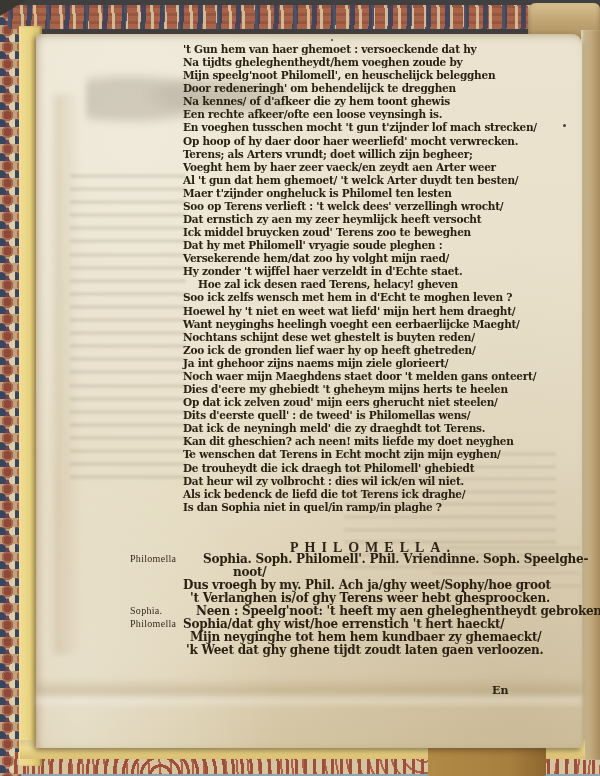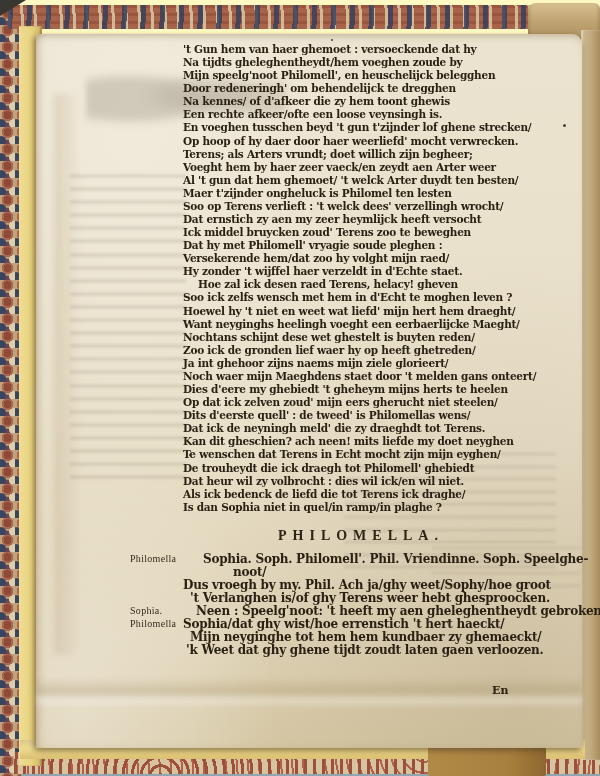--- a/index.html
+++ b/index.html
@@ -1,17 +1,17 @@
 <!DOCTYPE html>
 <html><head>
 <meta charset="utf-8">
 <style>
   html,body{margin:0;padding:0;}
   body{width:600px;height:776px;background:#8fa6b2;font-family:"DejaVu Serif",serif;overflow:hidden;}
-  #scene{position:relative;width:600px;height:660px;background:#fef9c3;}
+  #scene{position:relative;width:600px;height:660px;background:#404040;}
 
   
   .marble{position:absolute;}
   .marble-left{
     left:0;top:8px;width:21px;height:768px;
     background-color:#c2a27e;
     background-image:
       radial-gradient(circle at 50% 30%, #8e4a36 0 4px, #a86750 4px 6px, rgba(0,0,0,0) 6px),
       radial-gradient(circle at 10% 80%, #39445f 0 4px, rgba(0,0,0,0) 5px),
       radial-gradient(circle at 90% 80%, #dccfa9 0 4px, rgba(0,0,0,0) 5px),
@@ -85,21 +85,21 @@
   .ghost-lines-right2{left:396px;top:512px;width:148px;height:50px;opacity:.3;filter:blur(1.3px);
     background:repeating-linear-gradient(180deg, rgba(118,108,92,.30) 0 4px, rgba(0,0,0,0) 4px 12.6px);}
   .speck{position:absolute;border-radius:50%;background:#4a4133;}
 
   
   .poem{position:absolute;left:147px;top:9px;}
   .pline{font-size:10.5px;font-weight:bold;letter-spacing:-0.25px;line-height:13.08px;
     white-space:nowrap;height:13.08px;}
   .pline:nth-child(19){text-indent:15px;}
 
-  .heading{position:absolute;left:238px;top:490px;margin:4px;
+  .heading{position:absolute;left:238px;top:490px;margin:16px;
     font-family:"Liberation Serif",serif;font-size:14px;font-weight:bold;
     letter-spacing:6px;color:#2e2517;white-space:nowrap;}
 
   .dialogue{position:absolute;left:0;top:518px;width:546px;}
   .dline{position:relative;height:12.95px;}
   .dspeaker{position:absolute;left:94px;top:1px;font-family:"Liberation Serif",serif;
     font-size:10px;font-weight:normal;letter-spacing:.3px;color:#352a1b;white-space:nowrap;text-align:center;}
   .dtext{position:absolute;left:147px;top:0;font-size:12px;font-weight:bold;
     letter-spacing:-0.25px;white-space:nowrap;}
   .dline:nth-child(1) .dtext{left:167px;}
@@ -139,21 +139,21 @@
     <div class="speck" style="left:295px;top:5px;width:2px;height:2px;"></div>
     <div class="speck" style="left:153px;top:420px;width:2px;height:2px;"></div>
 
     <div class="poem">
         <div class="pline">'t Gun hem van haer ghemoet : versoeckende dat hy</div>
         <div class="pline">Na tijdts gheleghentheydt/hem voeghen zoude by</div>
         <div class="pline">Mijn speelg'noot Philomell', en heuschelijck belegghen</div>
         <div class="pline">Door redeneringh' om behendelijck te dregghen</div>
         <div class="pline">Na kennes/ of d'afkeer die zy hem toont ghewis</div>
         <div class="pline">Een rechte afkeer/ofte een loose veynsingh is.</div>
-        <div class="pline">En voeghen tusschen beyd 't gun t'zijnder lof ghene strecken/</div>
+        <div class="pline">En voeghen tusschen mocht 't gun t'zijnder lof mach strecken/</div>
         <div class="pline">Op hoop of hy daer door haer weerliefd' mocht verwrecken.</div>
         <div class="pline">Terens; als Arters vrundt; doet willich zijn begheer;</div>
         <div class="pline">Voeght hem by haer zeer vaeck/en zeydt aen Arter weer</div>
         <div class="pline">Al 't gun dat hem ghemoet/ 't welck Arter duydt ten besten/</div>
         <div class="pline">Maer t'zijnder ongheluck is Philomel ten lesten</div>
         <div class="pline">Soo op Terens verlieft : 't welck dees' verzellingh wrocht/</div>
         <div class="pline">Dat ernstich zy aen my zeer heymlijck heeft versocht</div>
         <div class="pline">Ick middel bruycken zoud' Terens zoo te beweghen</div>
         <div class="pline">Dat hy met Philomell' vryagie soude pleghen :</div>
         <div class="pline">Versekerende hem/dat zoo hy volght mijn raed/</div>

